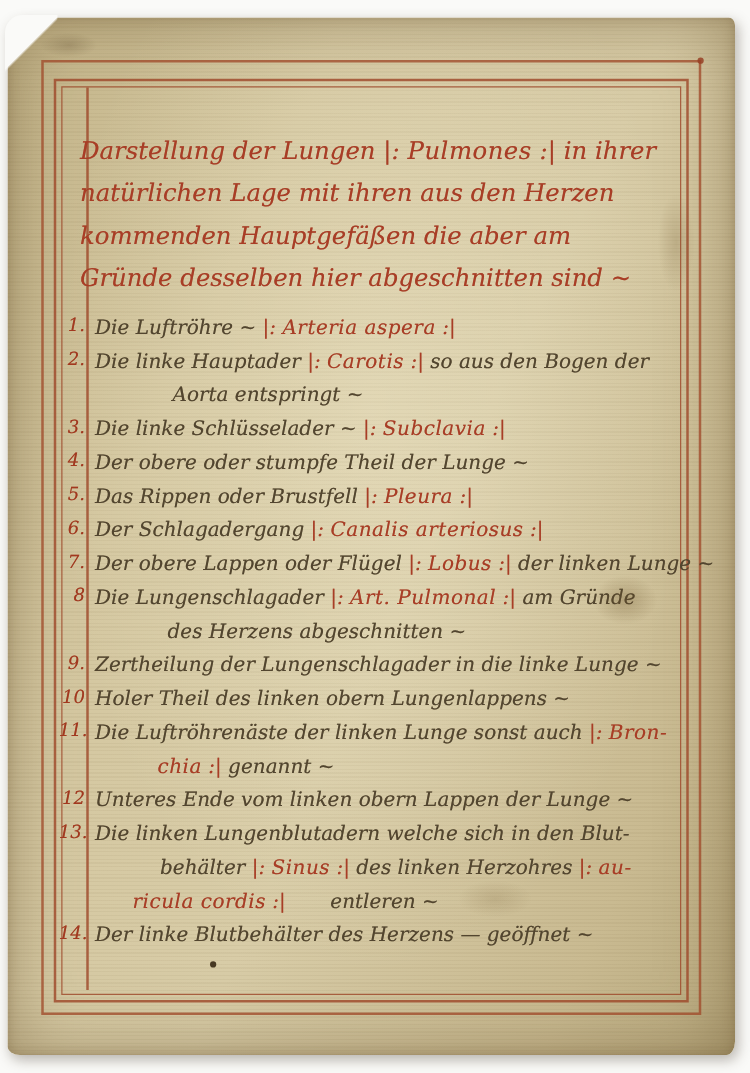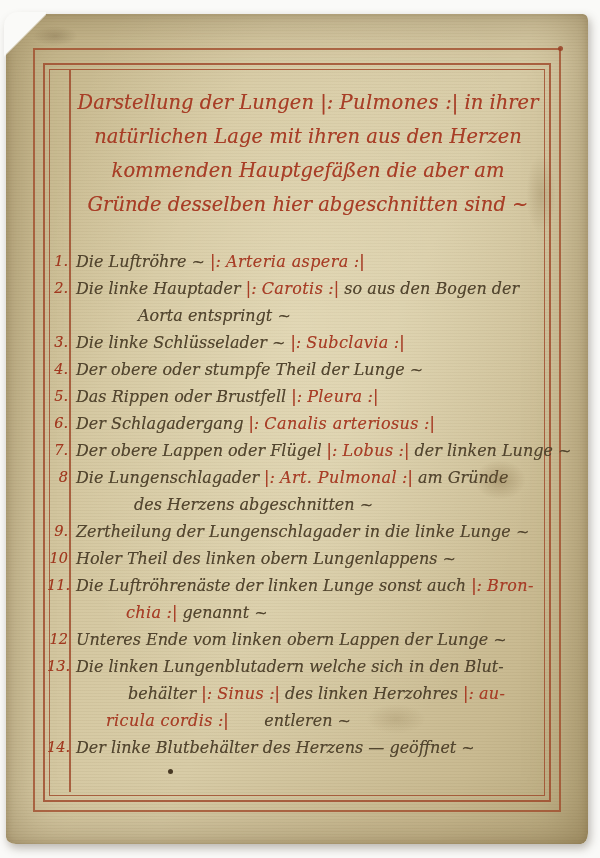--- a/index.html
+++ b/index.html
@@ -54,22 +54,22 @@
     background:radial-gradient(ellipse, rgba(104,80,40,.30), rgba(0,0,0,0) 70%);}
   .stain-b{left:520px;top:140px;width:30px;height:80px;
     background:radial-gradient(ellipse, rgba(110,85,45,.20), rgba(0,0,0,0) 70%);}
   .stain-c{left:360px;top:690px;width:60px;height:30px;
     background:radial-gradient(ellipse, rgba(104,80,40,.16), rgba(0,0,0,0) 70%);}
   .smudge{left:26px;top:12px;width:46px;height:20px;
     background:radial-gradient(ellipse, rgba(90,70,40,.25), rgba(0,0,0,0) 70%);}
   .ink-dot{left:162px;top:755px;width:5px;height:5px;background:#473823;}
   
   .title-block{
-    position:absolute;left:58px;top:72px;width:488px;
-    text-align:center;font-style:italic;
+    position:absolute;left:58px;top:90px;width:488px;
+    text-align:left;font-style:italic;
     font-size:19.5px;line-height:34px;
     color:#ad4428;
     text-shadow:0 0 .5px rgba(150,55,30,.55);
     white-space:pre;
   }
   .items{
     position:absolute;left:70px;top:234px;width:476px;
     font-style:italic;font-size:16px;line-height:27px;
     white-space:pre;
   }

